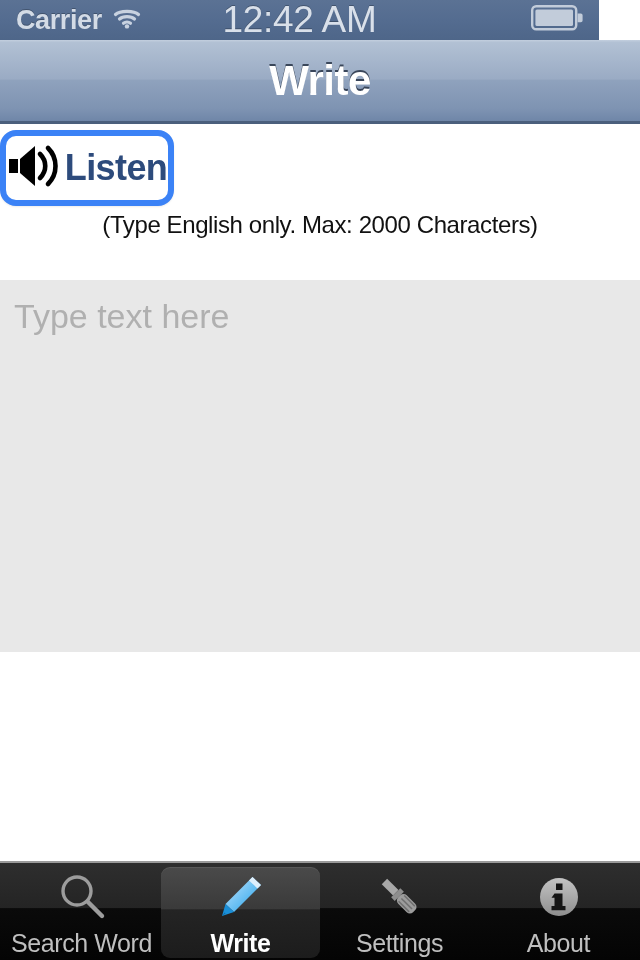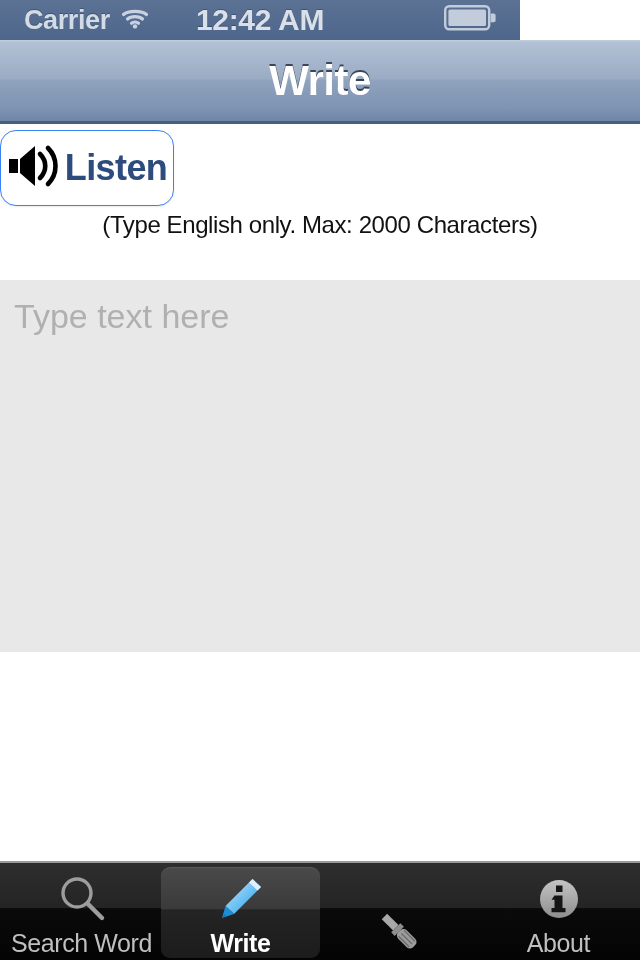--- a/index.html
+++ b/index.html
@@ -16,26 +16,26 @@
     position: relative;
     width: 640px;
     height: 960px;
     background: #ffffff;
   }
 
   
   .status-bar {
     position: absolute;
     top: 0; left: 0;
-    width: 520px;
+    width: 599px;
     height: 40px;
     background: linear-gradient(to bottom, #5b7294 0%, #546c90 50%, #4e6689 100%);
     display: flex;
     align-items: center;
-    padding: 0 24px;
+    padding: 0 16px;
   }
   .status-left {
     display: flex;
     align-items: center;
     gap: 10px;
     flex: 0 0 auto;
   }
   .carrier-label {
     color: #d3dbe6;
     font-size: 27px;
@@ -45,22 +45,22 @@
   }
   .wifi-icon { display: block; }
   .status-center {
     position: absolute;
     left: 0; right: 0;
     text-align: center;
     pointer-events: none;
   }
   .clock-label {
     color: #d9e0ea;
-    font-size: 30px;
-    font-weight: bold;
+    font-size: 37px;
+    font-weight: normal;
     letter-spacing: -0.3px;
     text-shadow: 0 -1px 0 rgba(0,0,0,0.25);
   }
   .status-right {
     margin-left: auto;
     display: flex;
     align-items: center;
     z-index: 2;
   }
   .battery-icon { display: block; }
@@ -101,21 +101,21 @@
     position: relative;
     width: 640px;
     height: 82px;
   }
 
   .audio-btn {
     position: absolute;
     top: 3px;
     height: 76px;
     background: #ffffff;
-    border: 1px solid #3b82f6;
+    border: 6px solid #3b82f6;
     border-radius: 16px;
     display: flex;
     align-items: center;
     justify-content: center;
     gap: 2px;
     padding: 0 6px;
     box-shadow: 0 1px 2px rgba(0,0,0,0.08);
   }
   .audio-btn .btn-label {
     color: #2d4b7c;
@@ -176,21 +176,21 @@
     border-top: 2px solid #9a9a9a;
     display: flex;
     align-items: stretch;
     padding: 4px 2px 2px 2px;
   }
   .tab-item {
     flex: 1 1 0;
     display: flex;
     flex-direction: column;
     align-items: center;
-    justify-content: flex-end;
+    justify-content: space-between;
     gap: 4px;
     border-radius: 9px;
     padding-top: 4px;
   }
   .tab-item.active {
     background: linear-gradient(to bottom,
         #4a4a4a 0%, #3a3a3a 46%,
         #242424 47%, #1c1c1c 100%);
     box-shadow: inset 0 1px 0 rgba(255,255,255,0.08);
   }
@@ -314,20 +314,21 @@
             <rect x="18.5" y="19" width="13" height="5" fill="#8e8e8e"></rect>
             <rect x="19" y="24" width="12" height="21" rx="4.5" ry="4.5" fill="#9c9c9c"></rect>
             <g stroke="#6f6f6f" stroke-width="1.5">
               <line x1="21" y1="27" x2="21" y2="42"></line>
               <line x1="25" y1="27" x2="25" y2="42"></line>
               <line x1="29" y1="27" x2="29" y2="42"></line>
             </g>
           </g>
         </svg>
       </span>
+      <span class="tab-label">Settings</span>
     </div>
 
     <div class="tab-item">
       <span class="tab-icon-wrap">
         <svg width="50" height="50" viewBox="0 0 50 50">
           <defs>
             <linearGradient id="infoGrad" x1="0" y1="0" x2="0" y2="1">
               <stop offset="0%" stop-color="#c4c4c4"></stop>
               <stop offset="100%" stop-color="#8e8e8e"></stop>
             </linearGradient>

